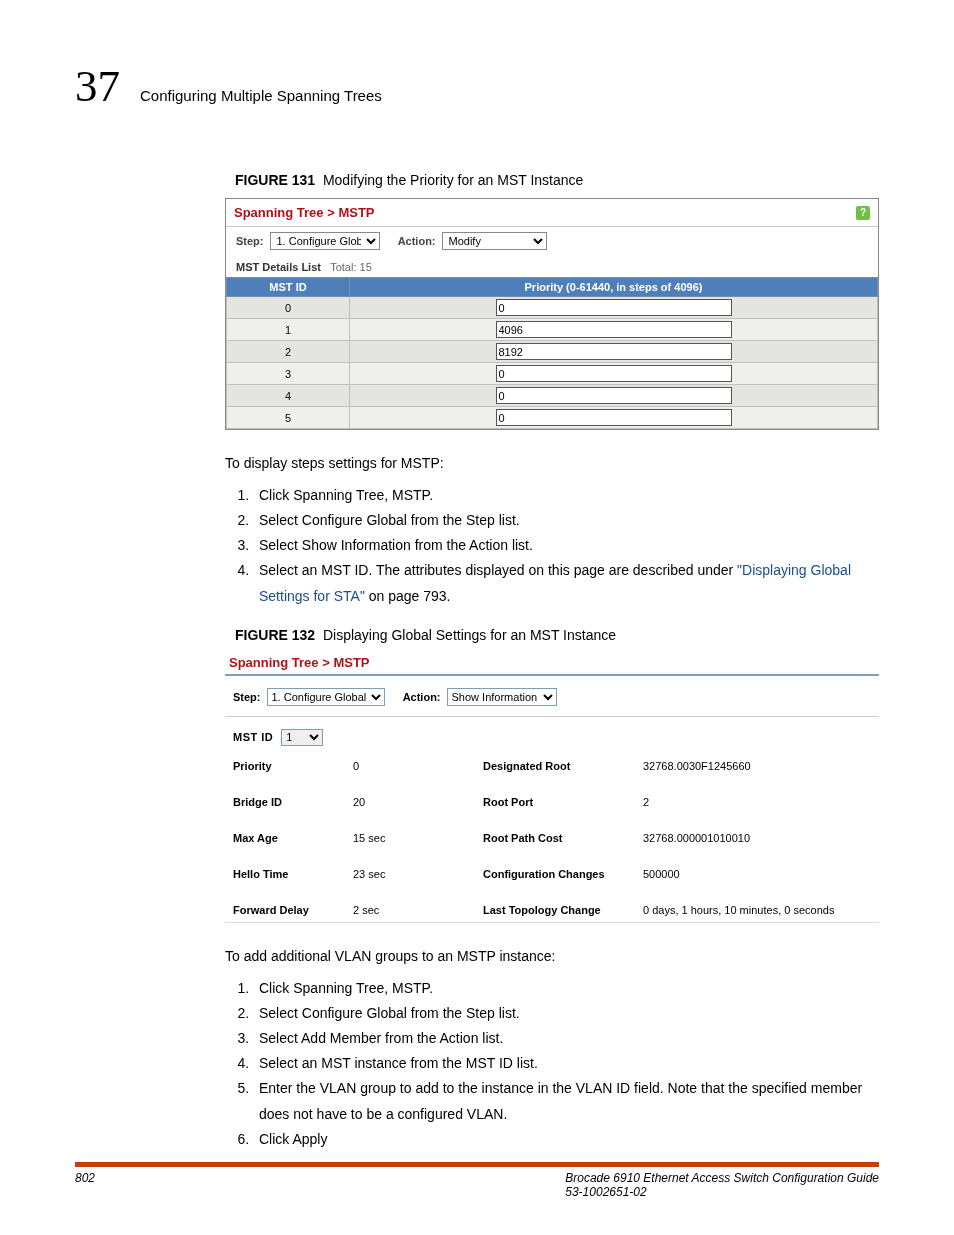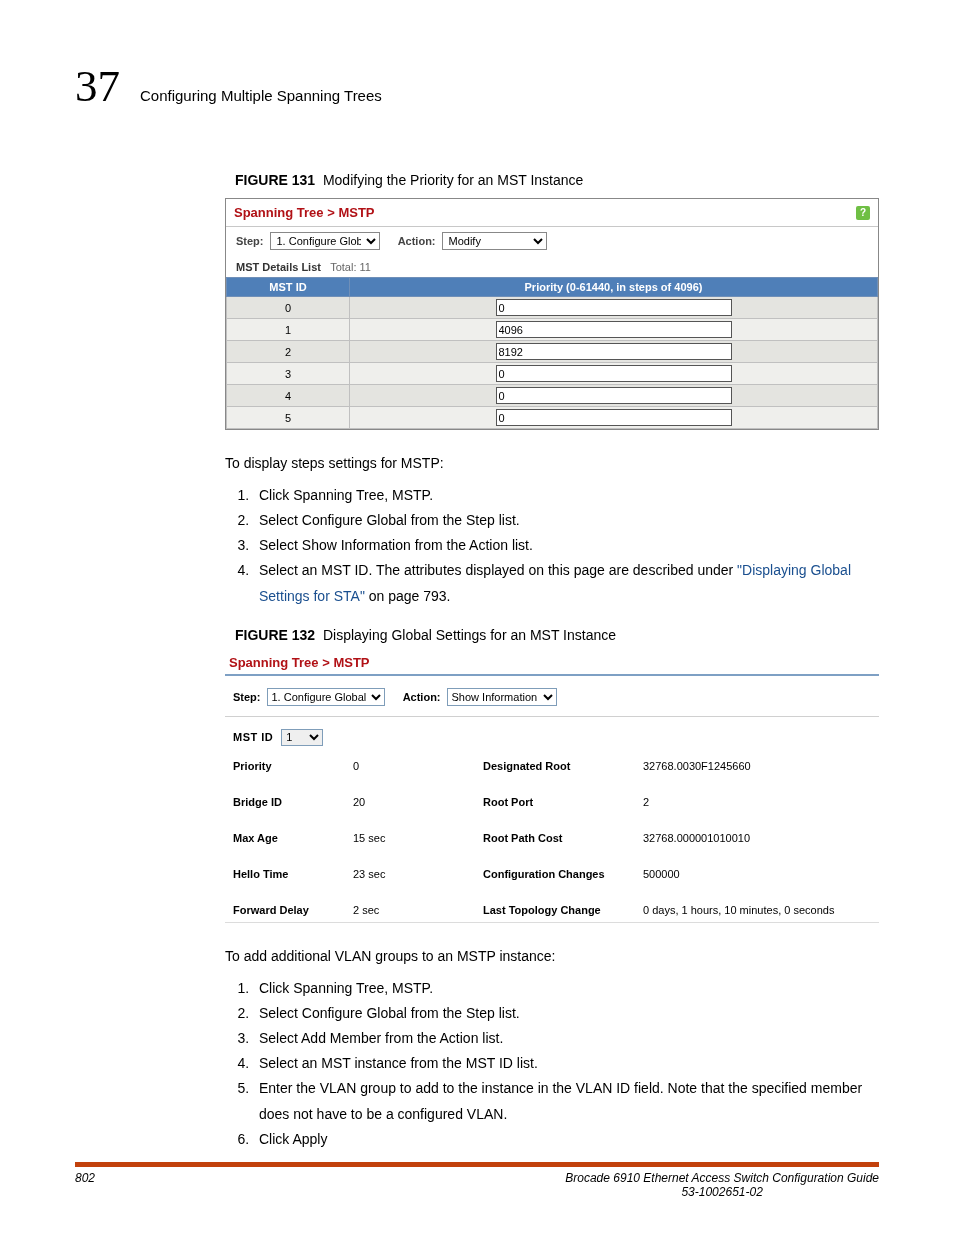--- a/index.html
+++ b/index.html
@@ -101,21 +101,21 @@
   .ss2-mstid { display:flex; align-items:center; gap:8px; padding: 4px 8px 12px 8px;}
   .ss2-mstid .lab { font-weight:bold; letter-spacing:0.5px; }
   .ss2-mstid select { border:1px solid #7f9db9; font-size:11px; width:42px; height:17px;}
 
   .footer {
     position:absolute; bottom:36px; left:75px; right:75px;
     border-top:5px solid #c2410c; padding-top:4px;
     display:flex; justify-content:space-between;
     font-size:12px; font-style:italic;
   }
-  .footer .right { text-align:center; }
+  .footer .right { text-align:left; }
 </style>
 </head>
 <body>
 
 <div class="page">
   <div class="running-head">
     <span class="chapnum">37</span>
     <span class="chaptitle">Configuring Multiple Spanning Trees</span>
   </div>
 
@@ -136,21 +136,21 @@
           <option>1. Configure Global</option>
         </select>
         &nbsp;&nbsp;
         <label>Action:</label>
         <select class="ss1-select" style="width:105px">
           <option>Modify</option>
         </select>
       </div>
       <div class="ss1-subtitle">
         <span>MST Details List</span>
-        <span class="tot">&nbsp;&nbsp;<span>Total:</span> <span>11</span></span>
+        <span class="tot">&nbsp;&nbsp;<span>Total:</span> <span>15</span></span>
       </div>
       <table class="ss1tab">
         <thead>
           <tr>
             <th>MST ID</th>
             <th>Priority (0-61440, in steps of 4096)</th>
           </tr>
         </thead>
         <tbody>
           <tr>

